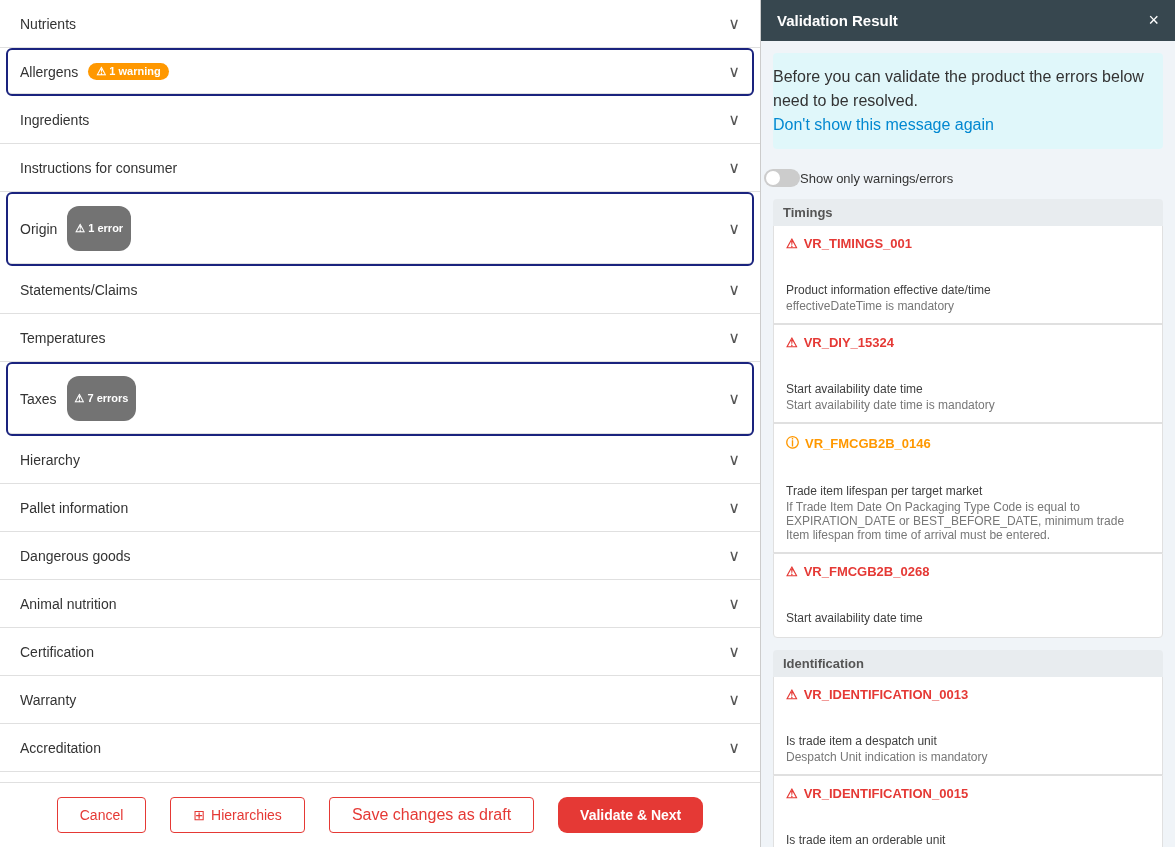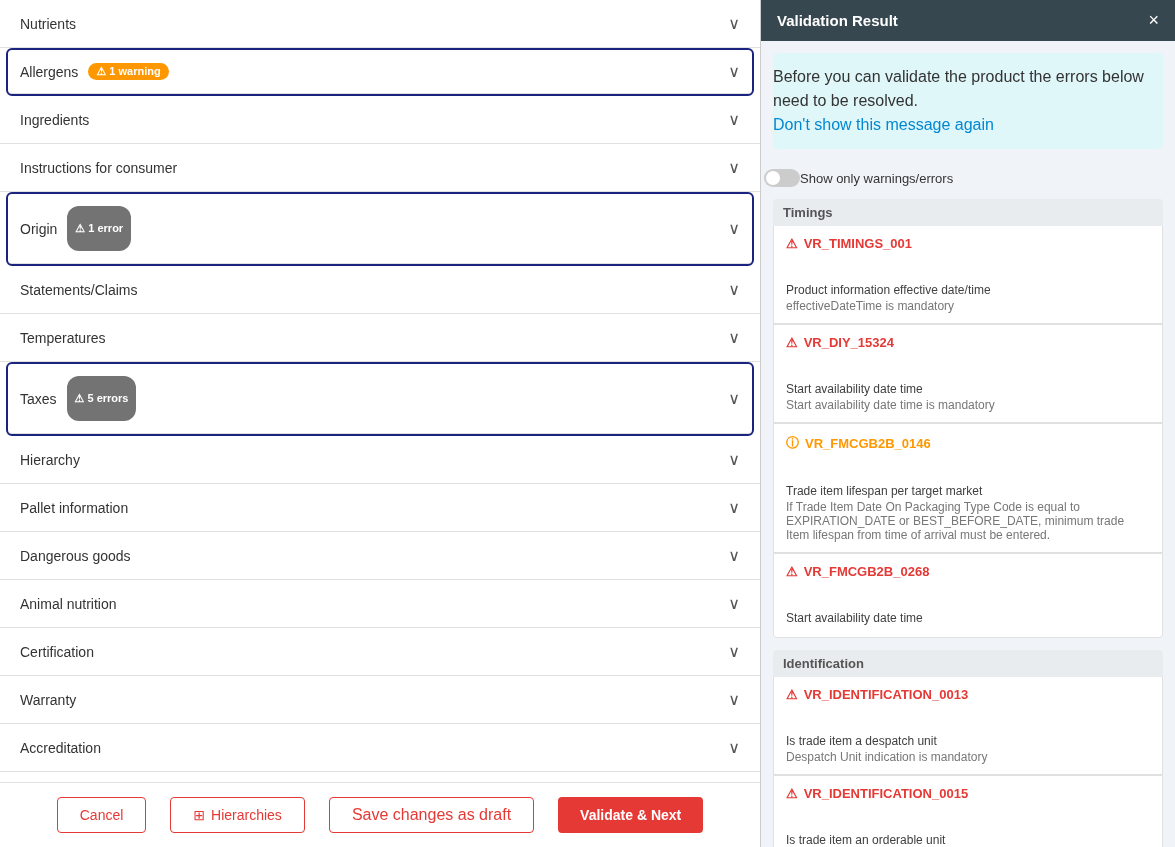--- a/index.html
+++ b/index.html
@@ -114,21 +114,21 @@
       border-radius: 4px;
       cursor: pointer;
       font-size: 16px;
     }
 
     .btn-validate {
       padding: 8px 22px;
       border: none;
       color: #fff;
       background: #e53935;
-      border-radius: 4px;
+      border-radius: 9px;
       cursor: pointer;
       font-size: 14px;
       font-weight: bold;
     }
 
     
     .right-panel {
       flex: 1;
       background: #f0f4f8;
       display: flex;
@@ -312,21 +312,21 @@
     <span class="chevron-icon">∨</span>
   </div>
       <div class="accordion-item">
     <span class="accordion-item-label">
       Temperatures
     </span>
     <span class="chevron-icon">∨</span>
   </div>
       <div class="accordion-item highlighted">
     <span class="accordion-item-label">
-      Taxes<span class="badge-error">⚠ 5 errors</span>
+      Taxes<span class="badge-error">⚠ 7 errors</span>
     </span>
     <span class="chevron-icon">∨</span>
   </div>
       <div class="accordion-item">
     <span class="accordion-item-label">
       Hierarchy
     </span>
     <span class="chevron-icon">∨</span>
   </div>
       <div class="accordion-item">

